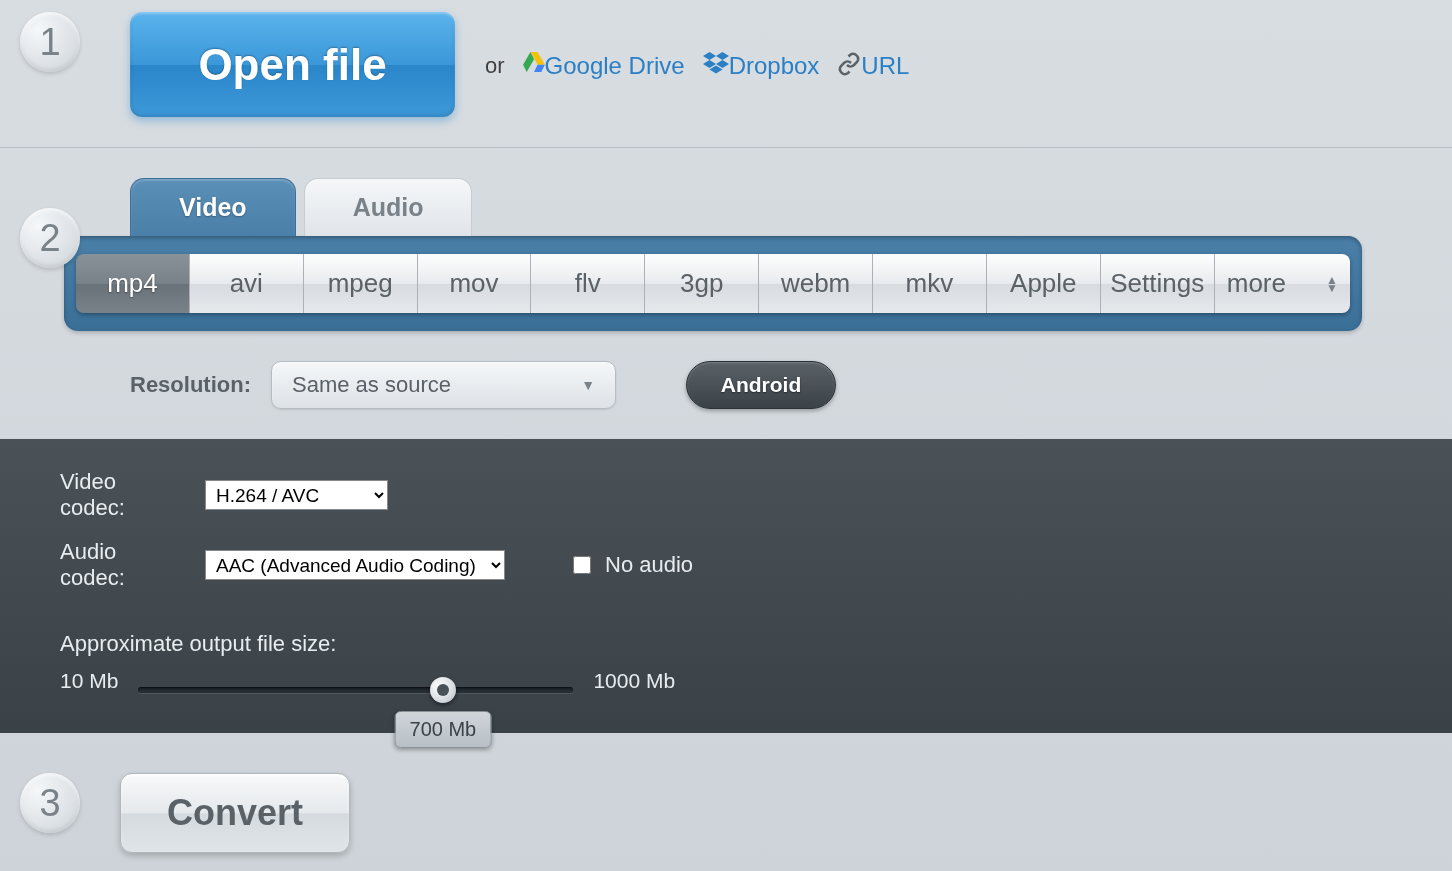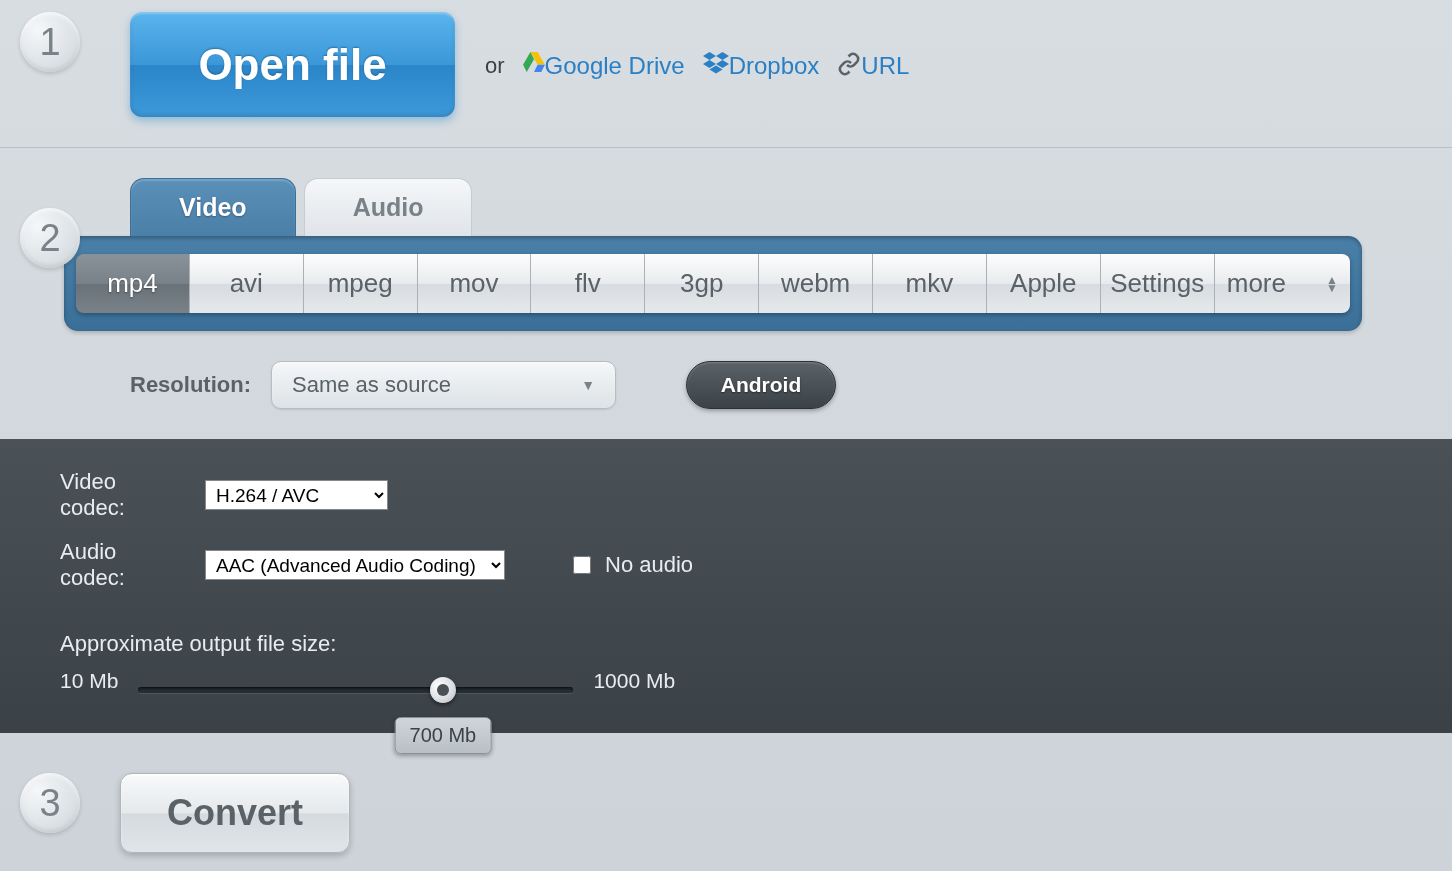--- a/index.html
+++ b/index.html
@@ -155,21 +155,21 @@
   box-shadow: 0 2px 4px rgba(0,0,0,0.5);
   position: absolute; top: -10px; left: 70%; transform: translateX(-50%);
   cursor: pointer;
 }
 .slider-thumb::after {
   content: ''; position: absolute; top: 7px; left: 7px;
   width: 12px; height: 12px; border-radius: 50%;
   background: #4a5258;
 }
 .slider-tooltip {
-  position: absolute; top: 30px; left: 70%; transform: translateX(-50%);
+  position: absolute; top: 24px; left: 70%; transform: translateX(-50%);
   background: linear-gradient(to bottom, #d0d5da 0%, #b8bfc6 100%);
   border: 1px solid #8a9299; border-radius: 6px;
   padding: 6px 14px;
   color: #3a4248; font-size: 20px;
   box-shadow: 0 2px 4px rgba(0,0,0,0.3);
   white-space: nowrap;
 }
 .convert-btn {
   width: 230px; height: 80px;
   background: linear-gradient(to bottom, #f8f9fa 0%, #e5e9ec 50%, #d5dade 51%, #e0e5e9 100%);

